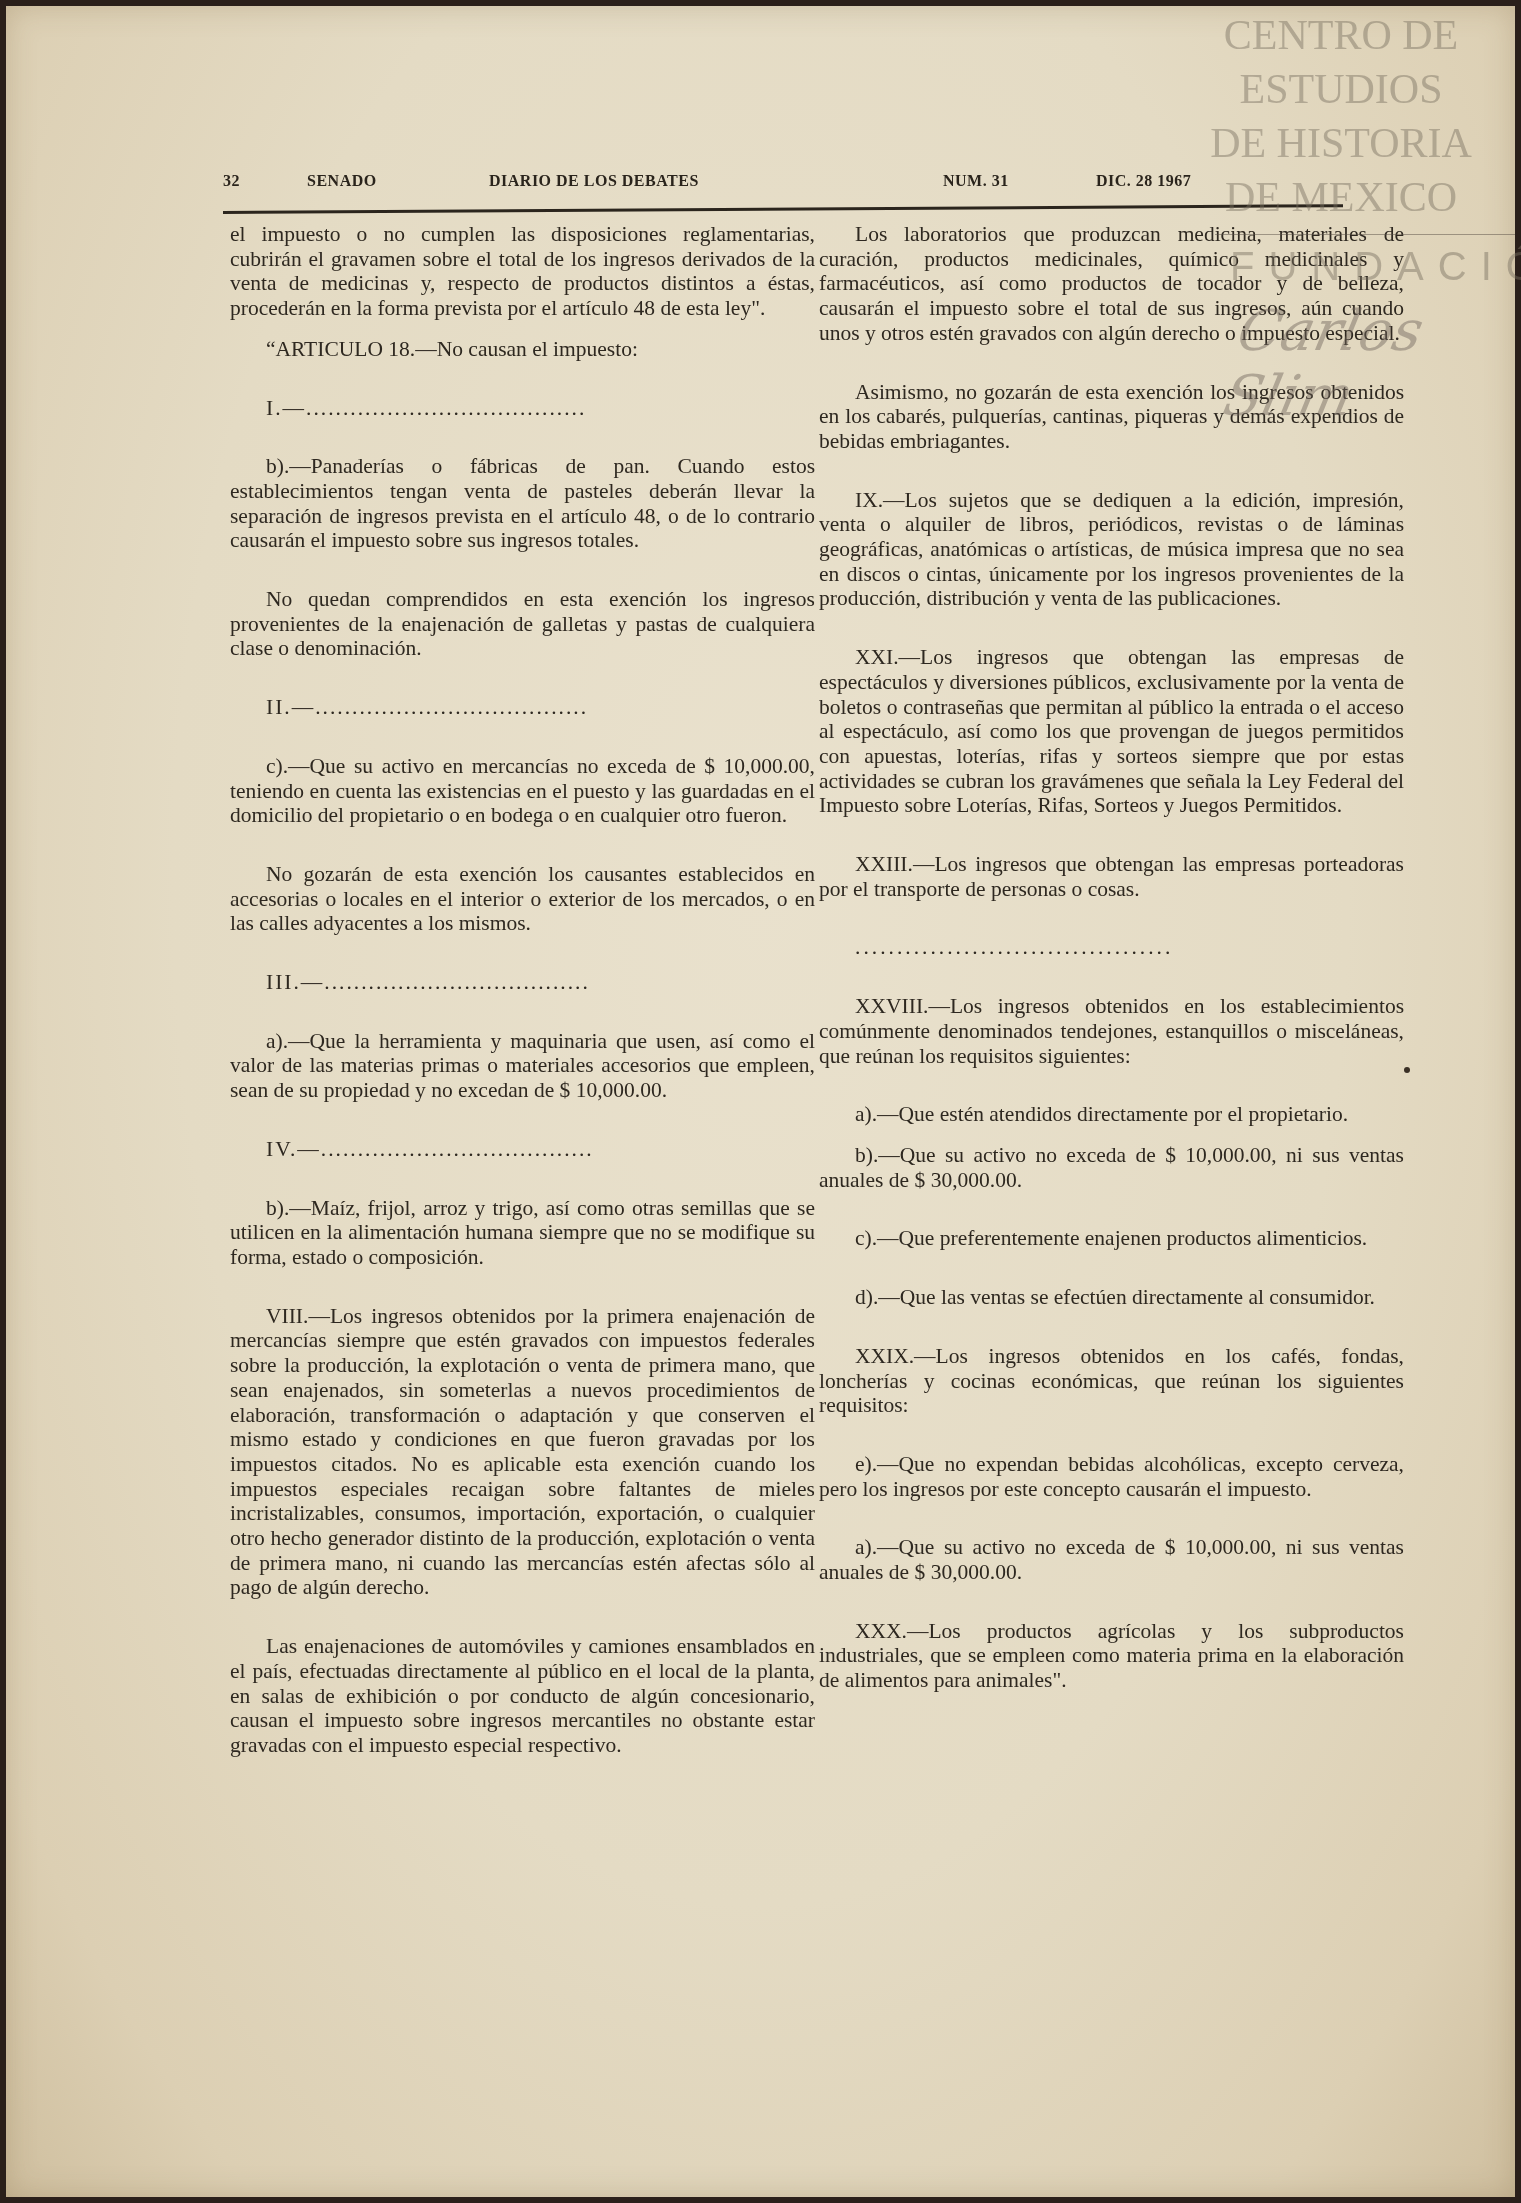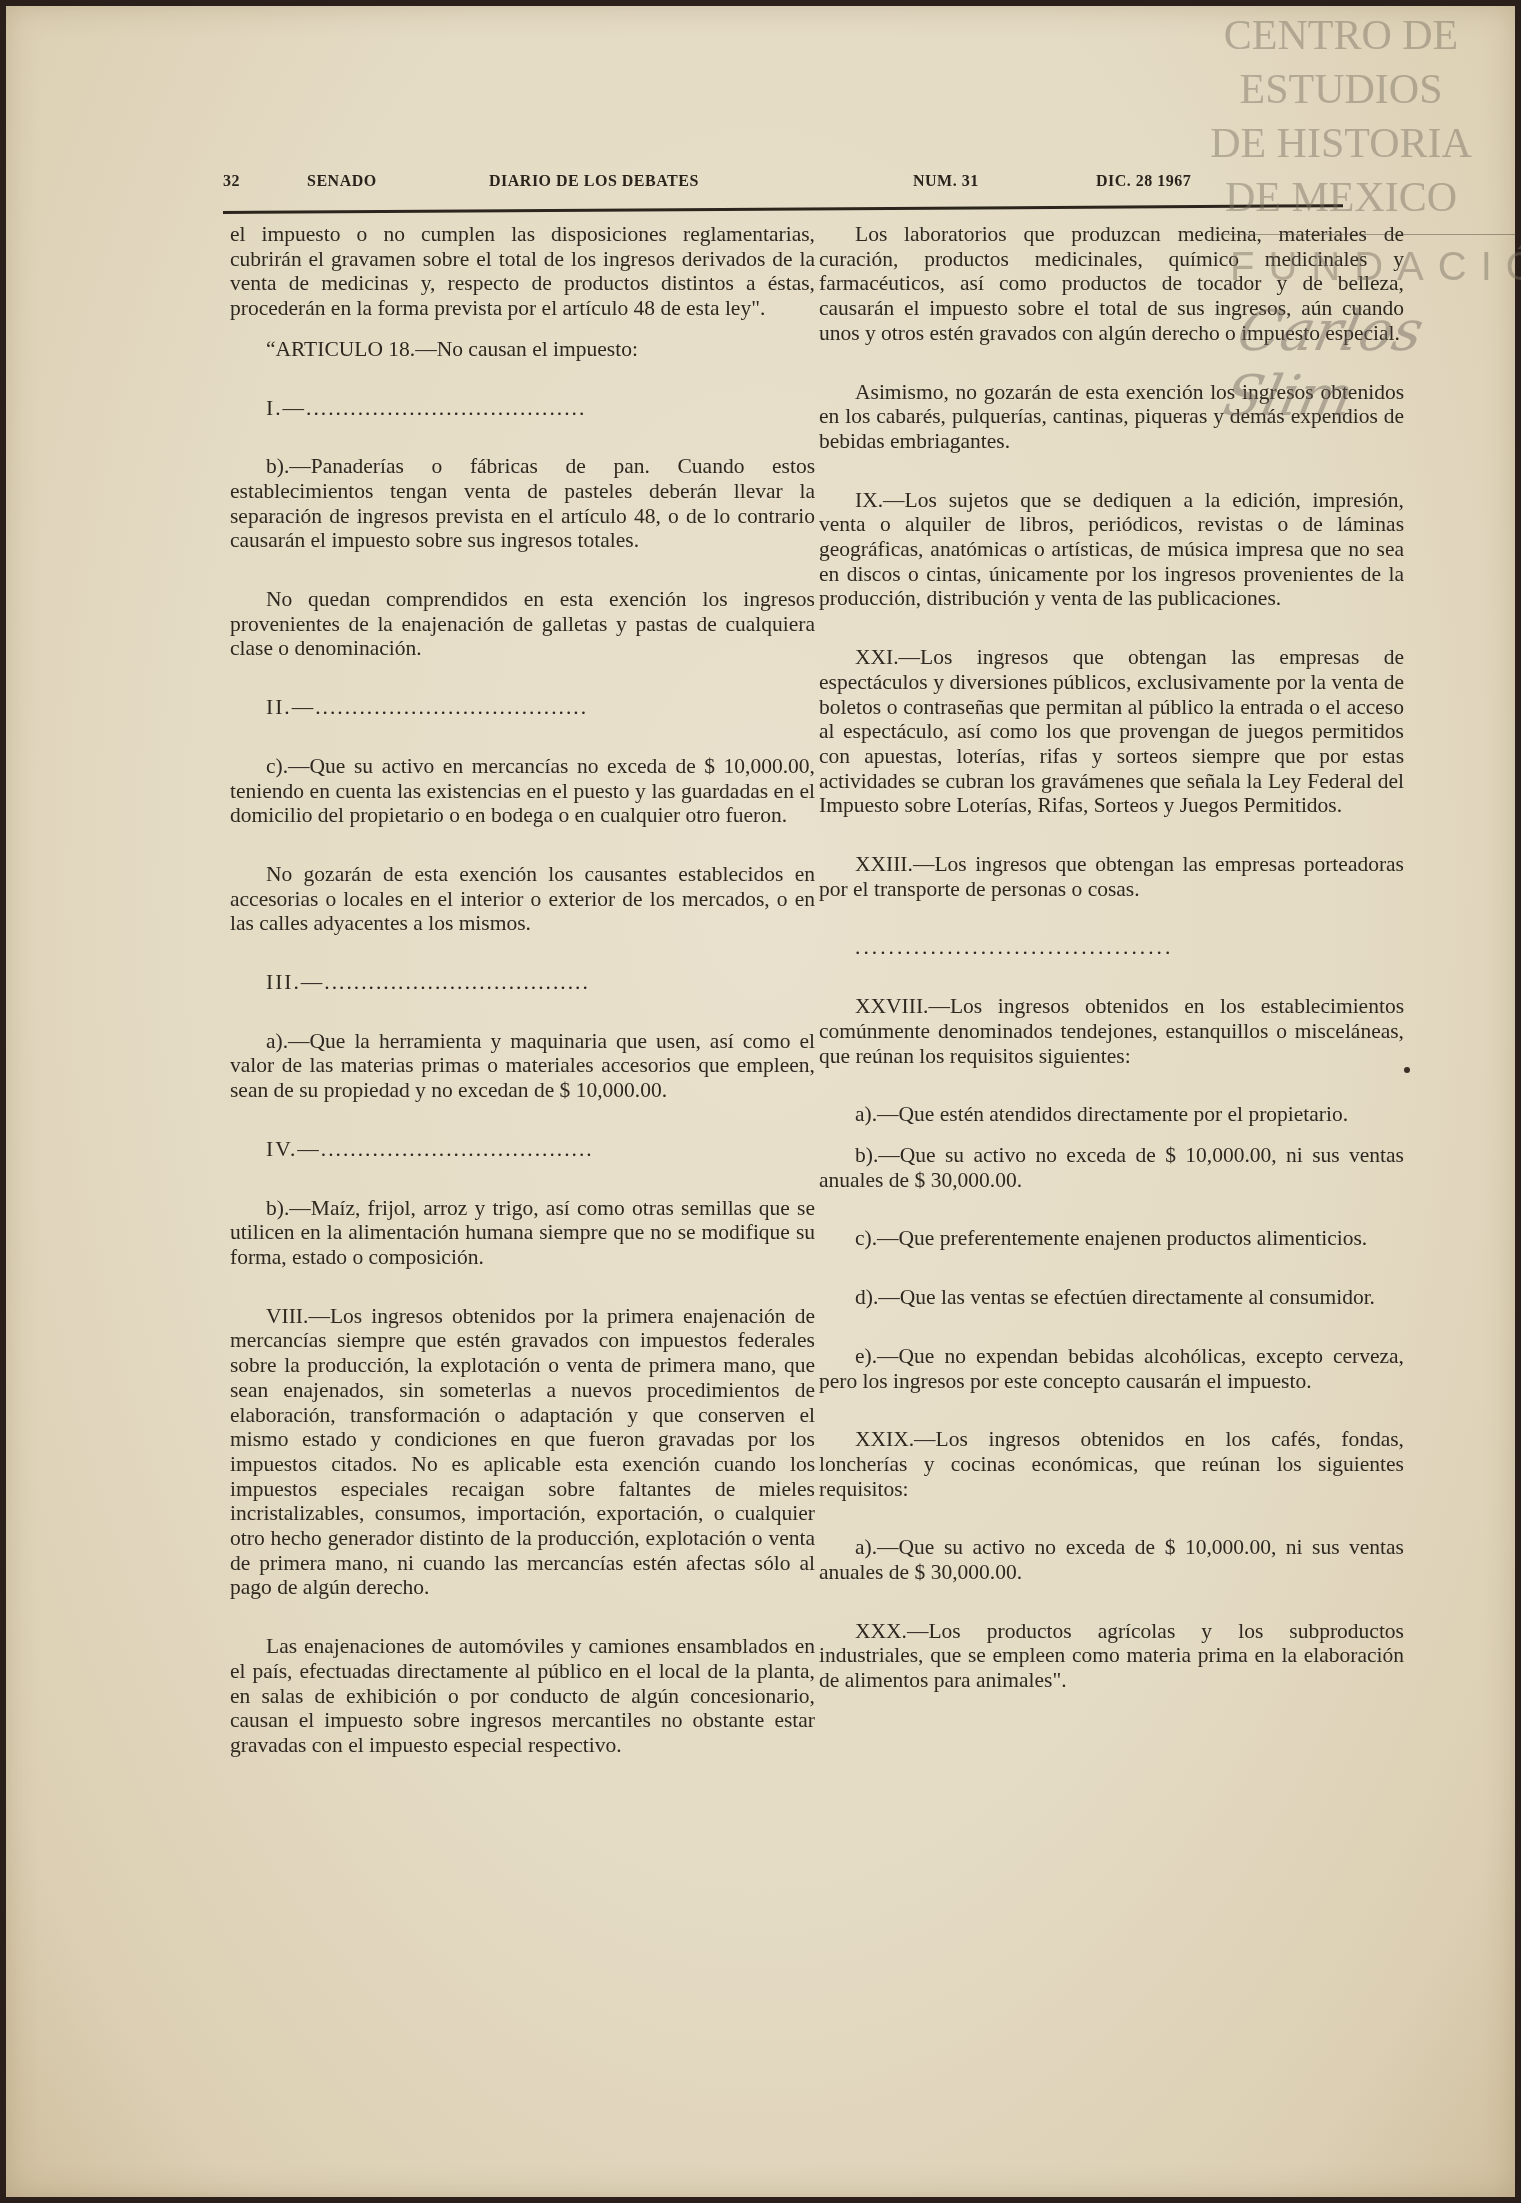--- a/index.html
+++ b/index.html
@@ -16,21 +16,21 @@
   }
   .header {
     position:absolute; left:217px; top:166px; width:1120px; height:30px;
     font-family:"Liberation Serif", serif; font-weight:bold; color:#2a241c;
     font-size:16px; letter-spacing:0.5px;
   }
   .header span { position:absolute; top:0; white-space:nowrap; }
   .h-page { left:0; }
   .h-senado { left:84px; }
   .h-diario { left:266px; }
-  .h-num { left:690px; }
+  .h-num { left:720px; }
   .h-date { left:873px; }
   .header-rule {
     position:absolute; left:217px; top:205px; width:1120px; height:3px;
     background:#2b251d; transform:rotate(-0.35deg); transform-origin:left;
   }
   .col {
     position:absolute; top:216px; width:585px;
     color:#2e2820; font-size:21.5px; line-height:24.7px;
     text-align:justify; hyphens:none;
   }
@@ -100,22 +100,22 @@
     <p class="gap">Asimismo, no gozarán de esta exención los ingresos obtenidos en los cabarés, pulquerías, cantinas, piqueras y demás expendios de bebidas embriagantes.</p>
     <p class="gap">IX.—Los sujetos que se dediquen a la edición, impresión, venta o alquiler de libros, periódicos, revistas o de láminas geográficas, anatómicas o artísticas, de música impresa que no sea en discos o cintas, únicamente por los ingresos provenientes de la producción, distribución y venta de las publicaciones.</p>
     <p class="gap">XXI.—Los ingresos que obtengan las empresas de espectáculos y diversiones públicos, exclusivamente por la venta de boletos o contraseñas que permitan al público la entrada o el acceso al espectáculo, así como los que provengan de juegos permitidos con apuestas, loterías, rifas y sorteos siempre que por estas actividades se cubran los gravámenes que señala la Ley Federal del Impuesto sobre Loterías, Rifas, Sorteos y Juegos Permitidos.</p>
     <p class="gap">XXIII.—Los ingresos que obtengan las empresas porteadoras por el transporte de personas o cosas.</p>
     <div class="dotsonly">......................................</div>
     <p class="gap">XXVIII.—Los ingresos obtenidos en los establecimientos comúnmente denominados tendejones, estanquillos o misceláneas, que reúnan los requisitos siguientes:</p>
     <p>a).—Que estén atendidos directamente por el propietario.</p>
     <p class="gap">b).—Que su activo no exceda de $ 10,000.00, ni sus ventas anuales de $ 30,000.00.</p>
     <p class="gap">c).—Que preferentemente enajenen productos alimenticios.</p>
     <p class="gap">d).—Que las ventas se efectúen directamente al consumidor.</p>
+    <p class="gap">XXIX.—Los ingresos obtenidos en los cafés, fondas, loncherías y cocinas económicas, que reúnan los siguientes requisitos:</p>
     <p class="gap">e).—Que no expendan bebidas alcohólicas, excepto cerveza, pero los ingresos por este concepto causarán el impuesto.</p>
-    <p class="gap">XXIX.—Los ingresos obtenidos en los cafés, fondas, loncherías y cocinas económicas, que reúnan los siguientes requisitos:</p>
     <p class="gap">a).—Que su activo no exceda de $ 10,000.00, ni sus ventas anuales de $ 30,000.00.</p>
     <p>XXX.—Los productos agrícolas y los subproductos industriales, que se empleen como materia prima en la elaboración de alimentos para animales".</p>
   </div>
 
   <div class="stray-dot"></div>
 </div>
 
 <div class="watermark">
   <div>CENTRO DE</div>
   <div>ESTUDIOS</div>

